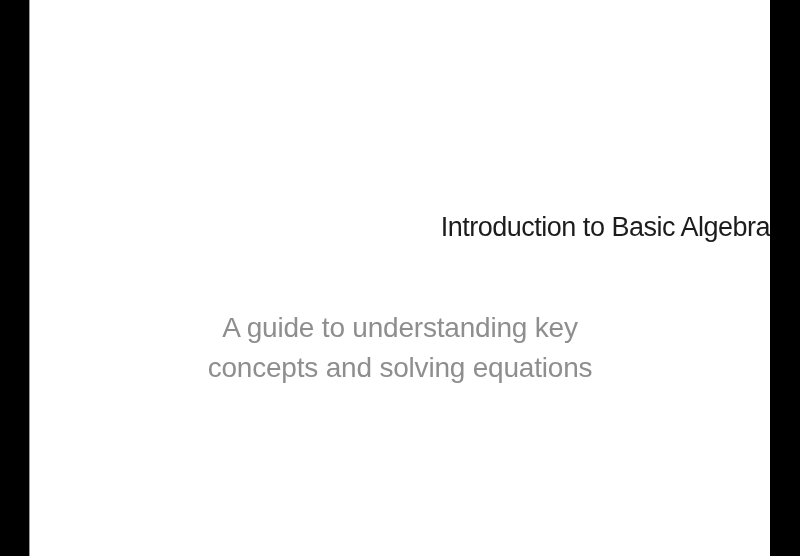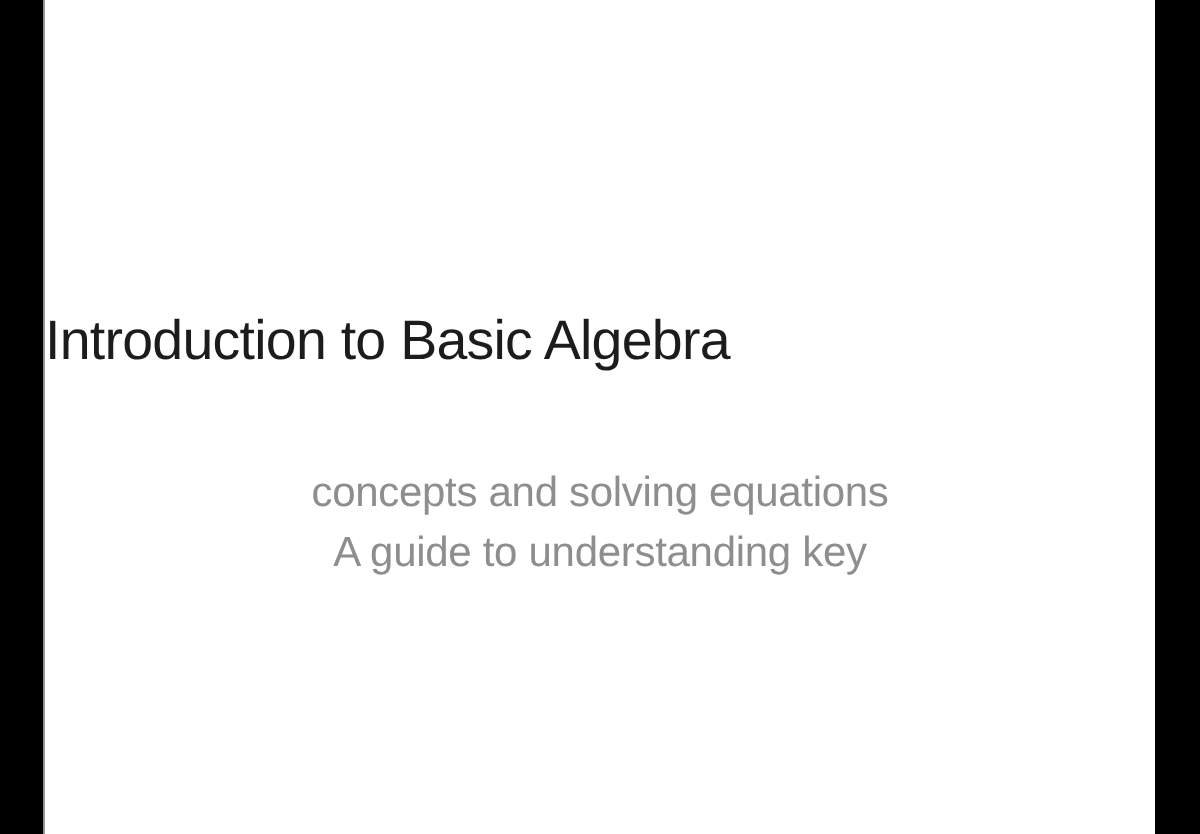--- a/index.html
+++ b/index.html
@@ -37,22 +37,22 @@
     box-sizing: border-box;
     background: #ffffff;
     border-left: 1px solid #9b9b9b;
     border-right: 1px solid #9b9b9b;
   }
   .slide-title {
     position: absolute;
     top: 203px;
     left: 0;
     width: 100%;
-    text-align: left;
-    font-size: 37px;
+    text-align: right;
+    font-size: 27px;
     line-height: 48px;
     font-weight: 400;
     letter-spacing: -0.5px;
     color: #1c1c1c;
     white-space: nowrap;
   }
   .slide-subtitle {
     position: absolute;
     top: 308px;
     left: 0;
@@ -74,21 +74,21 @@
 
 <div class="stage">
 
   <div class="letterbox left" style="background: rgb(0, 0, 0);"></div>
 
   <div class="slide" style="background: rgb(255, 255, 255); border-left-color: rgb(155, 155, 155); border-right-color: rgb(155, 155, 155);">
 
     <div class="slide-title" style="color: rgb(28, 28, 28);">Introduction to Basic Algebra</div>
 
     <div class="slide-subtitle" style="color: rgb(142, 142, 142);">
+      <span class="line">A guide to understanding key</span>
       <span class="line">concepts and solving equations</span>
-      <span class="line">A guide to understanding key</span>
     </div>
 
   </div>
 
   <div class="letterbox right" style="background: rgb(0, 0, 0);"></div>
 
 </div>
 
 </body></html>

